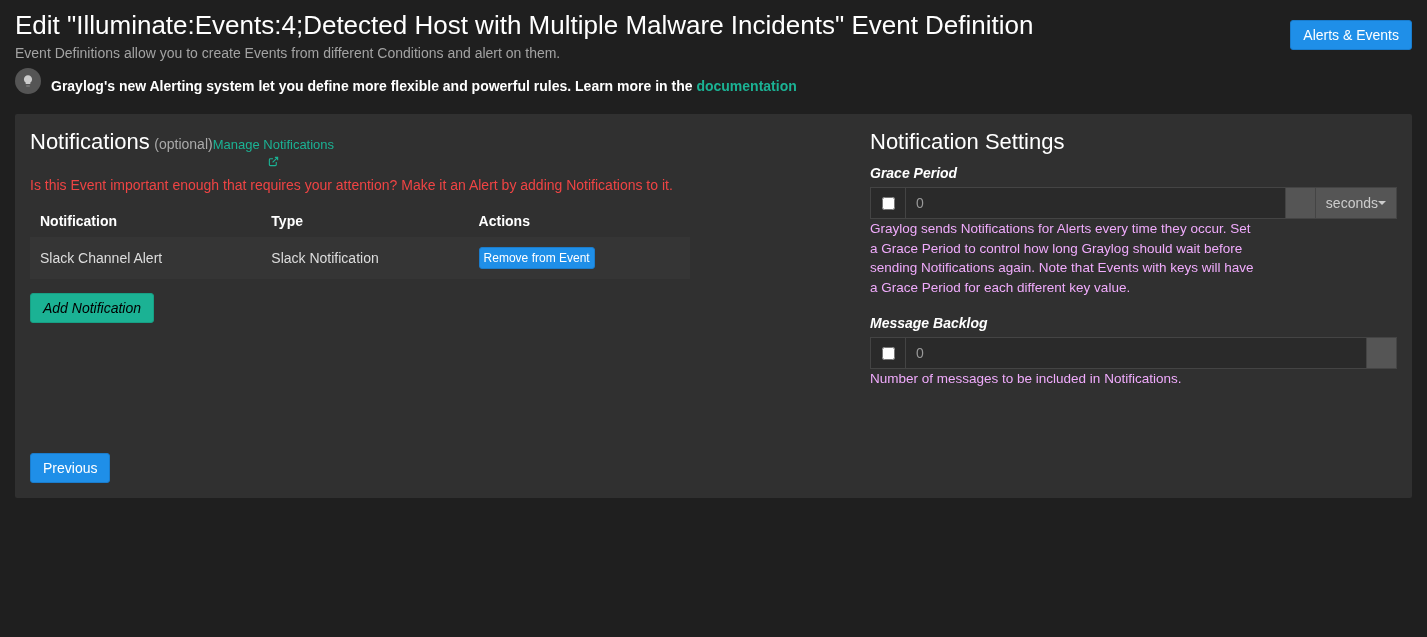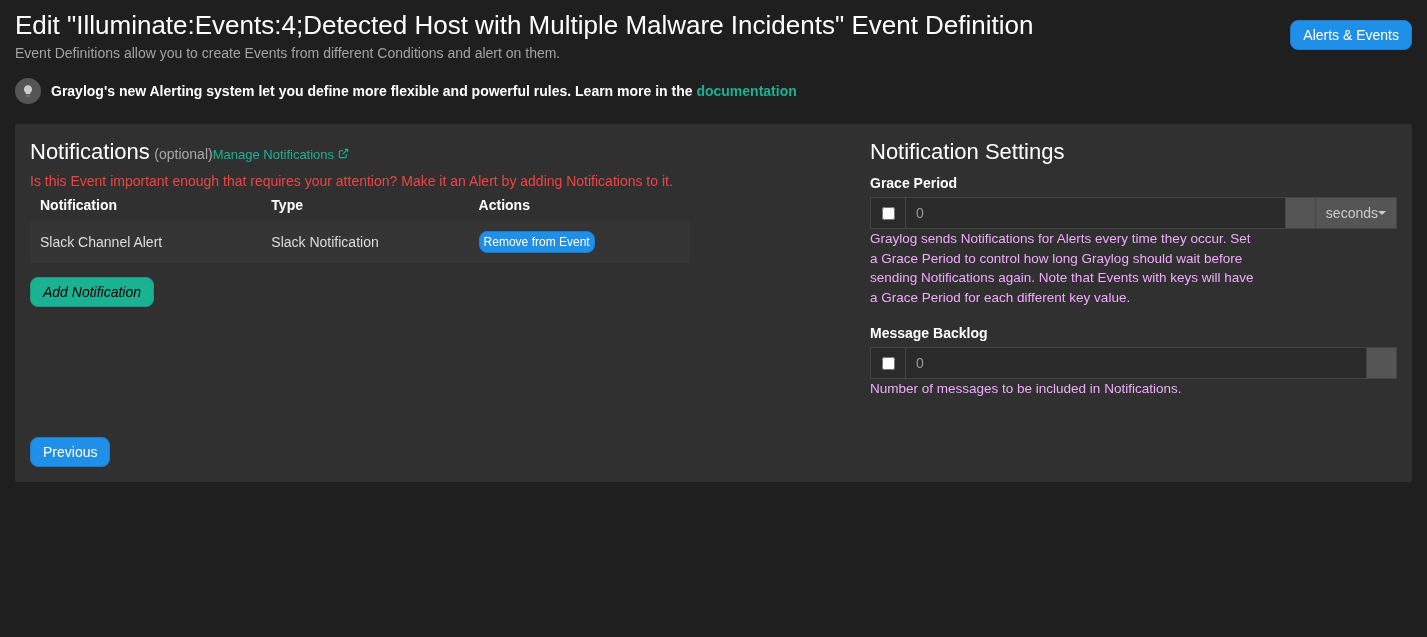--- a/index.html
+++ b/index.html
@@ -26,34 +26,34 @@
     margin-bottom: 4px;
   }
   .page-subtitle {
     font-size: 14px;
     color: #a3a3a3;
   }
   .btn {
     display: inline-block;
     padding: 6px 12px;
     font-size: 14px;
-    border-radius: 8px;
+    border-radius: 3px;
     border: 1px solid transparent;
     cursor: pointer;
     white-space: nowrap;
   }
   .btn-info { background: #1f8fe8; border-color: #1a7ccc; color: #fff; }
   .btn-success { background: #1bb294; border-color: #179f84; color: #000000; font-style: italic; }
   .btn-remove { background: #1f8fe8; border-color: #1a7ccc; color: #fff; font-size: 12px; padding: 3px 4px; }
   .header-action { margin-top: 10px; }
   .callout {
     display: flex;
-    align-items: center;
+    align-items: flex-end;
     gap: 10px;
-    margin-top: 15px;
+    margin-top: 5px;
     padding: 2px 0;
   }
   .bulb {
     width: 26px; height: 26px;
     border-radius: 50%;
     background: #555;
     display: flex; align-items: center; justify-content: center;
     font-size: 14px;
   }
   .callout-text { font-size: 14px; font-weight: 700; color: #fff; }
@@ -137,29 +137,31 @@
     justify-content: flex-start;
     align-items: baseline;
   }
   .manage-link {
     color: #1bb294;
     font-size: 13px;
     text-decoration: none;
     display: inline-flex;
     align-items: center;
     gap: 4px;
+    flex-direction: column;
   }
   .ext-icon { font-size: 11px; }
   .section-desc {
     font-size: 14px;
     color: #ef4444;
     margin-top: 8px;
   }
   table.notif {
     width: 100%;
+    margin-top: 12px;
     border-collapse: collapse;
     font-size: 14px;
   }
   table.notif thead th {
     text-align: left;
     font-weight: 700;
     color: #fff;
     padding: 8px 10px;
     background: transparent;
   }
@@ -177,20 +179,21 @@
     font-weight: 400;
     color: #fff;
     margin-bottom: 10px;
   }
   .field-label {
     font-size: 14px;
     font-weight: 700;
     color: #fff;
     margin-bottom: 6px;
     margin-top: 10px;
+    font-style: italic;
   }
   .input-group {
     display: flex;
     align-items: stretch;
     height: 32px;
   }
   .igrp-checkbox {
     width: 36px;
     background: #2a2a2a;
     border: 1px solid #444;

